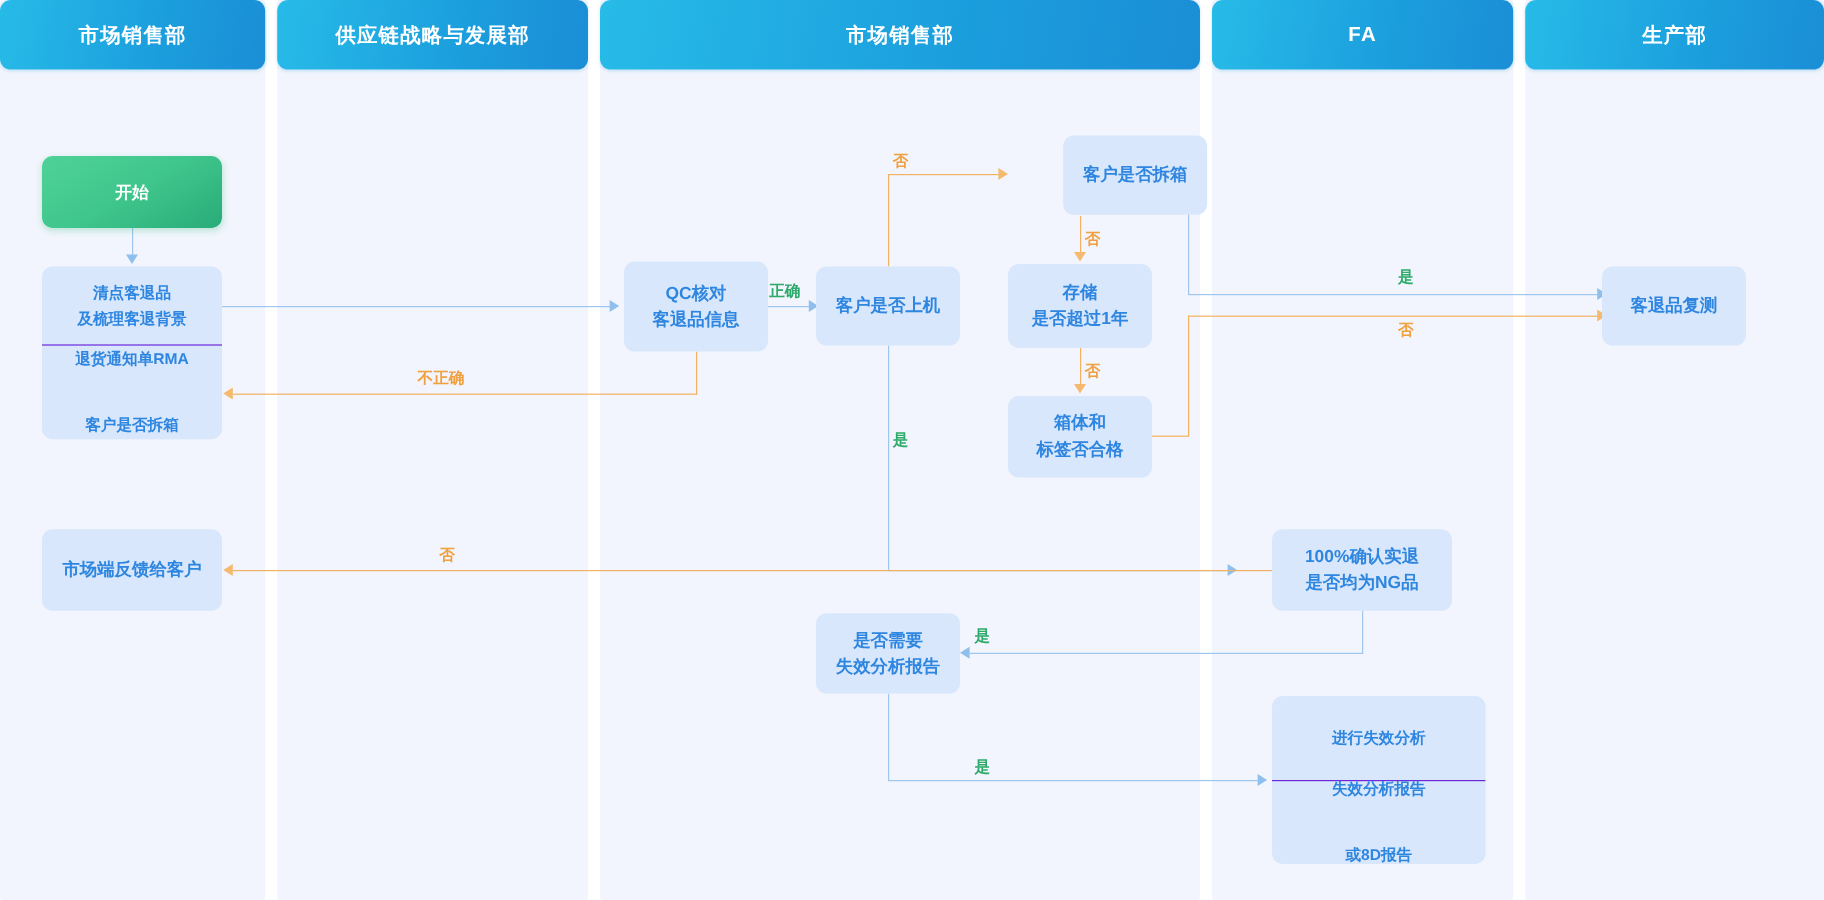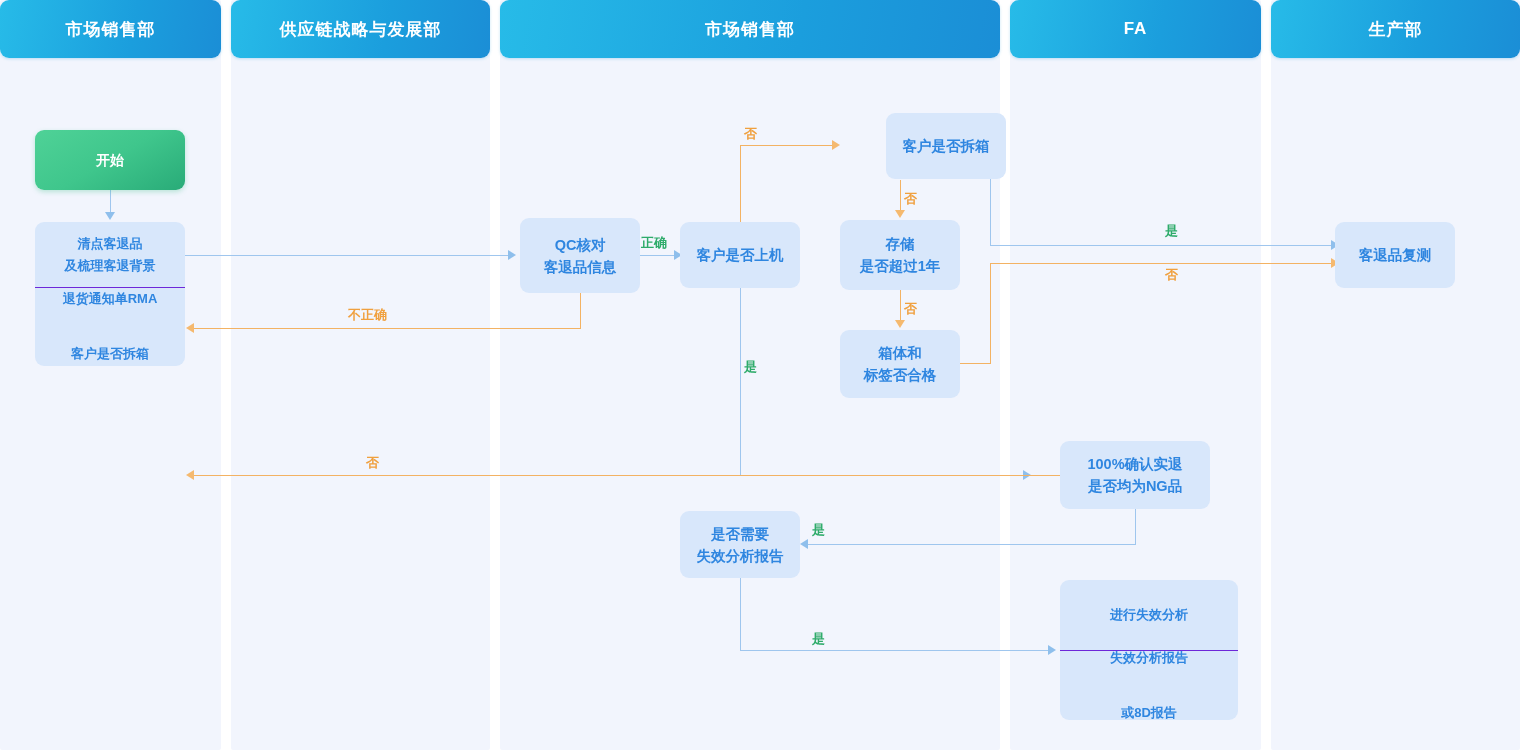--- a/index.html
+++ b/index.html
@@ -175,20 +175,23 @@
     <div class="cell" style="height:65px;">
       <span class="ln">清点客退品</span>
       <span class="ln">及梳理客退背景</span>
     </div>
     <div class="cell" style="height:78px;">
       <span class="ln">退货通知单RMA</span>
       <span class="ln">客户是否拆箱</span>
     </div>
   </div>
 
+  <div class="node" style="left:35px;top:441px;width:150px;height:68px;">
+    <span class="ln">市场端反馈给客户</span>
+  </div>
 
   <div class="node" style="left:520px;top:218px;width:120px;height:75px;">
     <span class="ln">QC核对</span>
     <span class="ln">客退品信息</span>
   </div>
 
   <div class="node" style="left:680px;top:222px;width:120px;height:66px;text-align:right;">
     <span class="ln">客户是否上机</span>
   </div>
 

